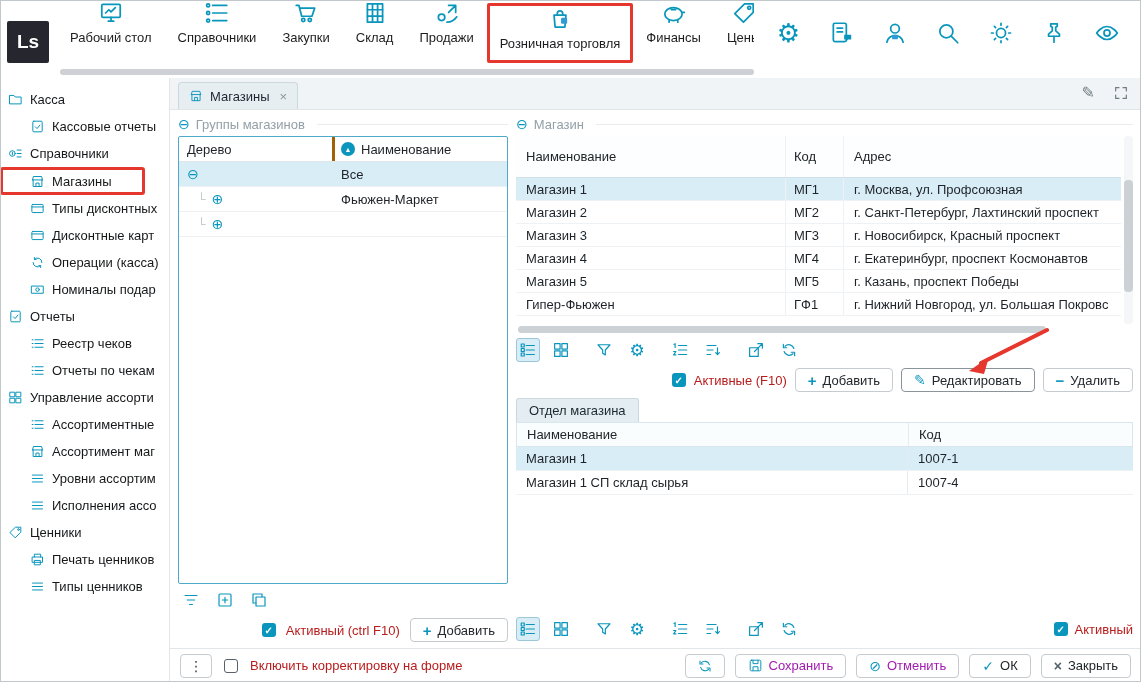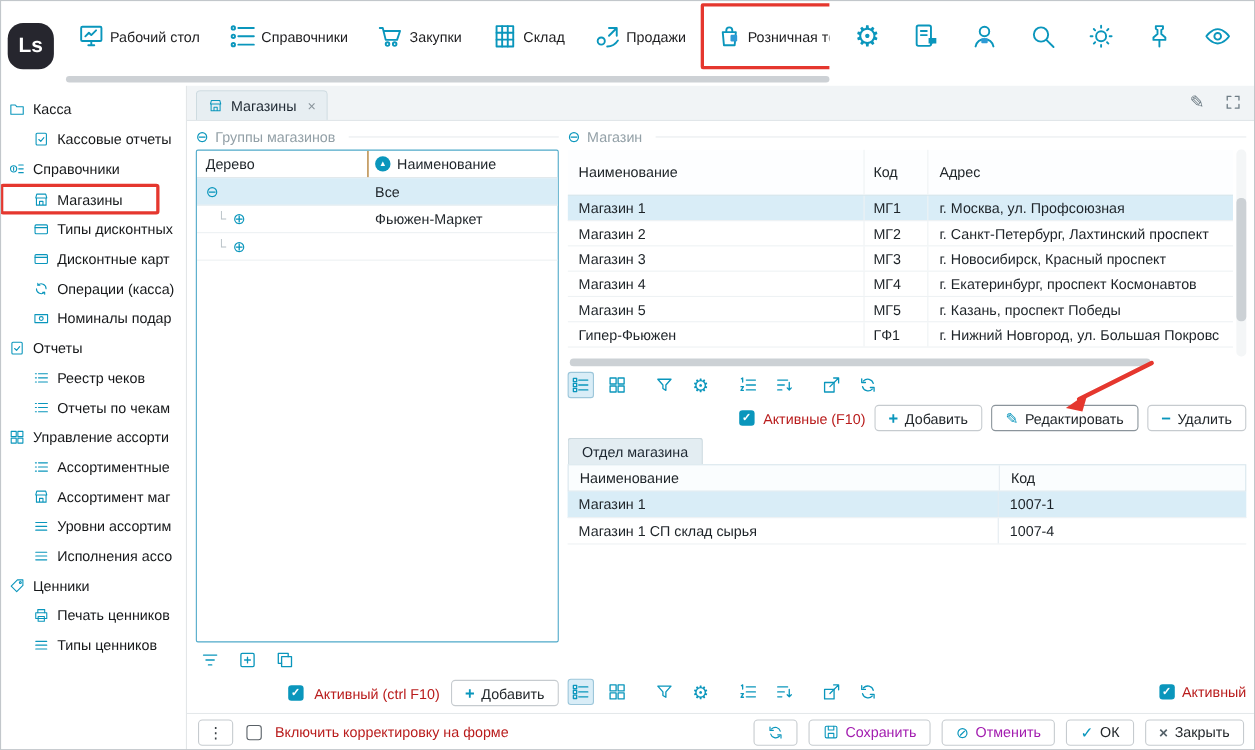--- a/index.html
+++ b/index.html
@@ -5,24 +5,24 @@
   *{box-sizing:border-box}
   html,body{margin:0;padding:0}
   body{width:1141px;height:682px;position:relative;background:#fff;
        font-family:"Liberation Sans",sans-serif;font-size:13px;color:#1d2328;overflow:hidden}
   .frame{position:absolute;inset:0;border:1px solid #c2c7cb;pointer-events:none;z-index:50}
   svg.ic{stroke:#0a96bc;fill:none;stroke-width:1.6;stroke-linecap:round;stroke-linejoin:round;display:block}
   .gchar{color:#0a96bc;line-height:1}
 
   
   .topbar{position:absolute;top:0;left:0;width:100%;height:66px;background:#fff;display:flex;align-items:center;z-index:5}
-  .logo{width:42px;height:42px;background:#26262e;border-radius:14px;margin:17px 8px 0 7px;
+  .logo{width:42px;height:42px;background:#26262e;border-radius:2px;margin:17px 8px 0 7px;
         display:flex;align-items:center;justify-content:center;color:#fff;font-weight:bold;font-size:19px;flex:none}
   .tb-items{display:flex;height:100%;align-items:center}
-  .tb-item{display:flex;flex-direction:row;align-items:center;gap:4px;
+  .tb-item{display:flex;flex-direction:column;align-items:center;gap:4px;
            padding:0 13px;white-space:nowrap;cursor:pointer;height:100%}
   .tb-item .lbl{font-size:13px;color:#1d1d1f}
   .tb-item.hl{border:3px solid #e5372e;border-radius:2px;height:60px;padding:0 10px}
   .tb-item.clip{width:44px;overflow:hidden;padding:0 4px;align-items:flex-start}
   .tb-right{position:absolute;right:0;top:0;height:66px;background:#fff;display:flex;align-items:center;padding:0 8px}
   .tb-right .rb{width:53px;display:flex;justify-content:center;cursor:pointer}
   .hscroll-top{position:absolute;top:69px;left:60px;width:694px;height:6px;background:#cdd1d5;border-radius:3px;z-index:4}
 
   
   .sidebar{position:absolute;top:78px;left:0;width:170px;bottom:0;background:#fff;border-right:1px solid #e3e6e8;
@@ -44,21 +44,21 @@
   .content{flex:1;position:relative;background:#fff}
 
   .panel-head{display:flex;align-items:center;gap:6px;color:#93a0a7;font-size:13px;height:20px;flex:none}
   .panel-head .circ{color:#0a96bc;font-size:14px}
   .panel-head::after{content:"";flex:1;border-top:1px solid #e8ecee;margin-left:6px}
 
   
   .lpanel{position:absolute;left:8px;top:4px;width:330px;bottom:4px;display:flex;flex-direction:column}
   .ltable{border:1px solid #4fa9c9;border-radius:2px;flex:1;margin-top:2px;display:flex;flex-direction:column;overflow:hidden;background:#fff}
   .lt-head{display:flex;height:25px;border-bottom:1px solid #dfe7ea;align-items:center;flex:none}
-  .lt-c1{width:156px;padding-left:8px;display:flex;align-items:center;gap:6px;border-right:1px solid #a16207;height:100%}
+  .lt-c1{width:156px;padding-left:8px;display:flex;align-items:center;gap:6px;border-right:3px solid #a16207;height:100%}
   .lt-c2{flex:1;padding-left:6px;display:flex;align-items:center;gap:6px;height:100%}
   .lt-row{display:flex;height:25px;align-items:center;border-bottom:1px solid #edf1f3;cursor:pointer;flex:none}
   .lt-row.sel{background:#d9edf7}
   .exp{color:#0a96bc;font-size:14px;line-height:1}
   .treeln{color:#b9c2c7;font-size:12px;margin-left:10px}
   .sorticon{width:14px;height:14px;border-radius:50%;background:#0a96bc;color:#fff;display:inline-flex;
             align-items:center;justify-content:center;flex:none}
   .sorticon::after{content:"▲";font-size:7px;transform:translateY(-0.5px)}
   .licons{display:flex;gap:16px;align-items:center;height:32px;padding-left:4px;flex:none}
   .laddrow{display:flex;align-items:center;justify-content:flex-end;gap:10px;height:28px;flex:none}

